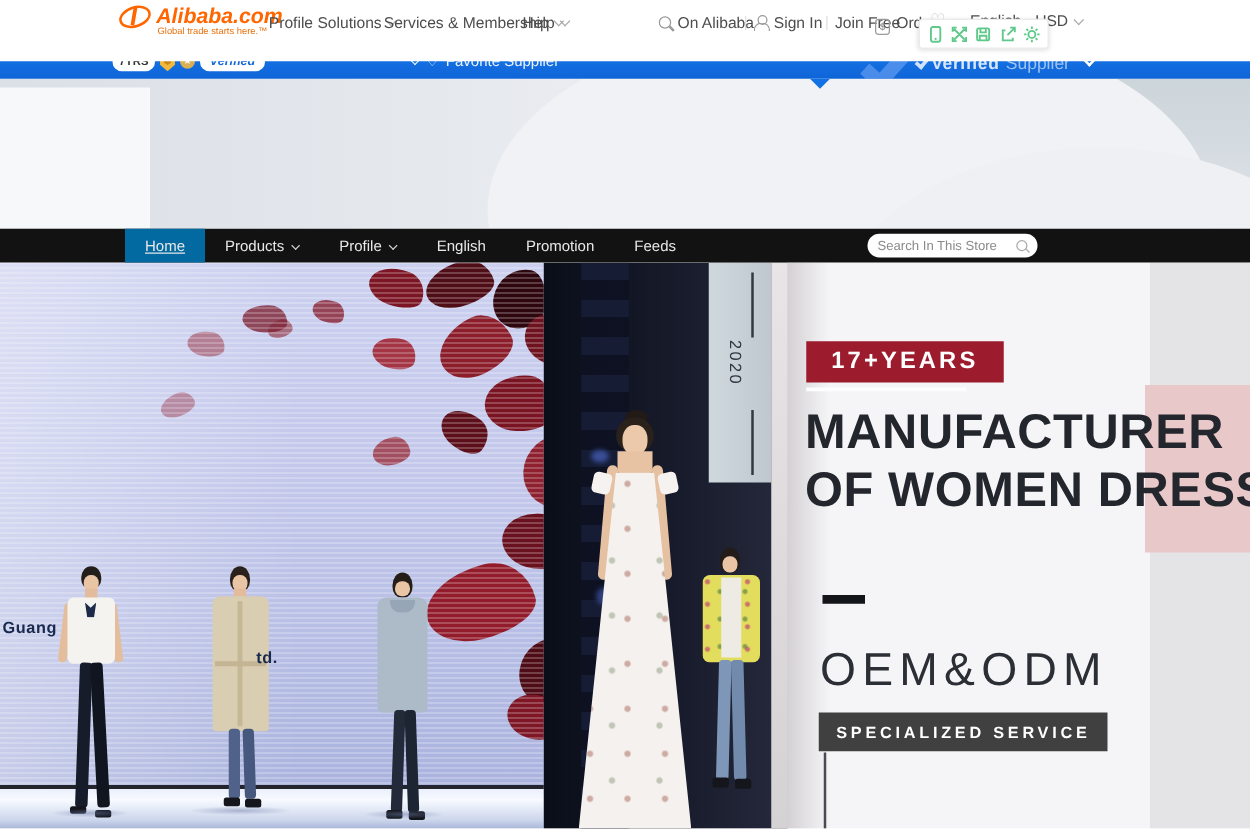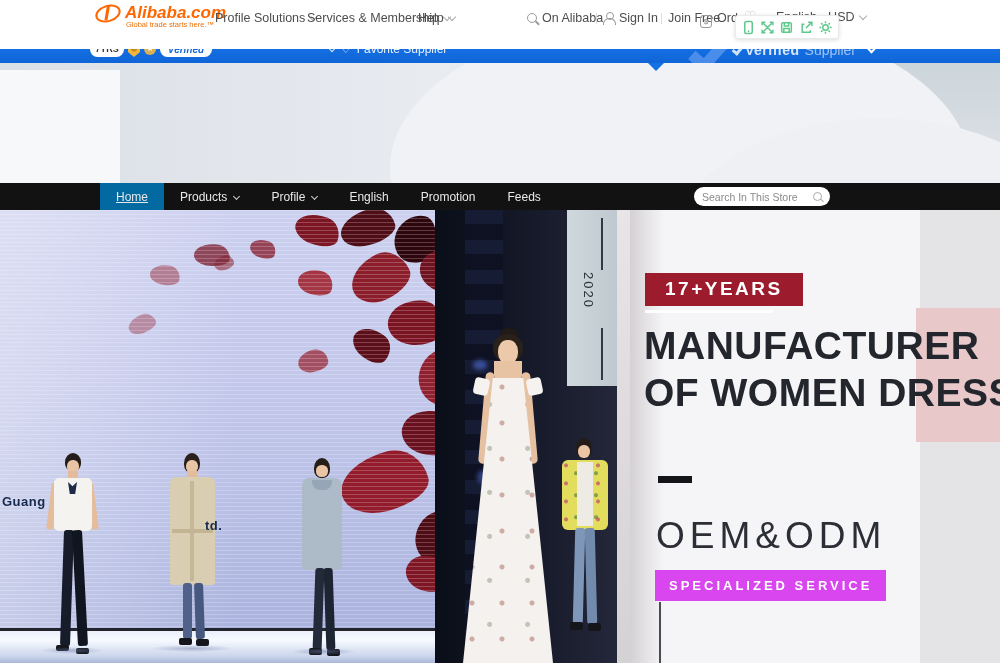--- a/index.html
+++ b/index.html
@@ -92,21 +92,21 @@
 
   .scene-right { position:absolute; left:630px; top:0; width:370px; height:453px; background:#f5f5f7; }
   .scene-right::before { content:""; position:absolute; left:0; top:0; width:34px; height:453px; background:linear-gradient(90deg,#d4d1d4,rgba(245,245,247,0)); }
   .gray-col { position:absolute; right:0; top:0; width:80px; height:453px; background:#e4e4e6; }
   .pink-sq { position:absolute; right:0; top:98px; width:84px; height:134px; background:#e8c8c8; }
   .years-box { position:absolute; left:15px; top:63px; background:#9c1c2e; color:#fff; font-size:19px; font-weight:bold; letter-spacing:2.5px; padding:5px 20px 6px; z-index:3; }
   .years-underline { position:absolute; left:15px; top:100px; width:128px; height:3px; background:#fdfdfd; z-index:3; }
   .hero-title { position:absolute; left:14px; top:112px; font-size:39px; line-height:47px; font-weight:bold; color:#23262d; letter-spacing:.5px; z-index:3; white-space:nowrap; }
   .dash { position:absolute; left:28px; top:266px; width:34px; height:7px; background:#141519; z-index:3; }
   .oem { position:absolute; left:26px; top:305px; font-size:37px; font-weight:normal; letter-spacing:5px; color:#2b2e35; z-index:3; }
-  .svc-banner { position:absolute; left:25px; top:360px; background:#d946ef; color:#fff; font-size:13px; font-weight:bold; letter-spacing:3px; padding:8px 14px; z-index:3; }
+  .svc-banner { position:absolute; left:25px; top:360px; background:#404040; color:#fff; font-size:13px; font-weight:bold; letter-spacing:3px; padding:8px 14px; z-index:3; }
   .vline { position:absolute; left:29px; top:392px; width:2px; height:61px; background:#4a4a52; z-index:2; }
 
   
   .mdl { position:absolute; }
   .mdl div { position:absolute; }
 </style>
 </head>
 <body>
 
 <div class="page">

